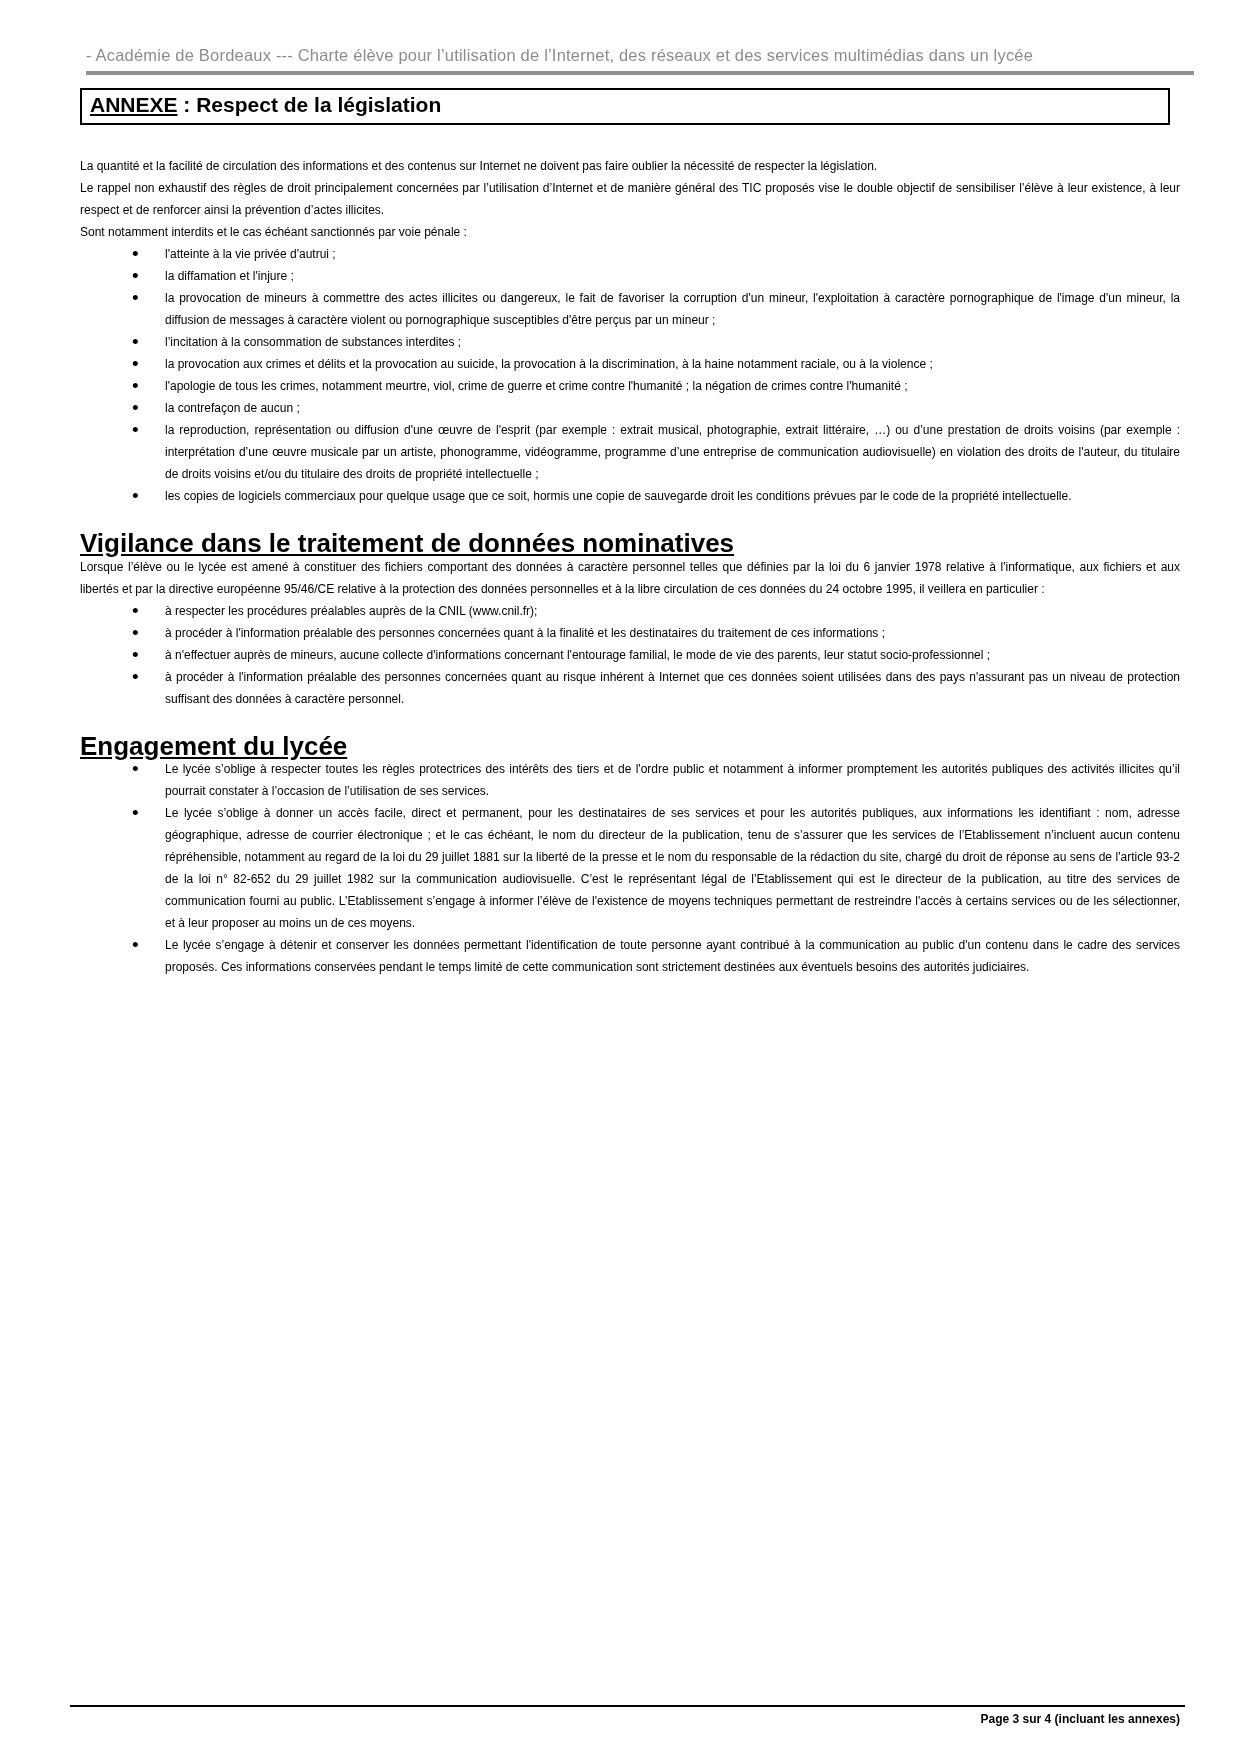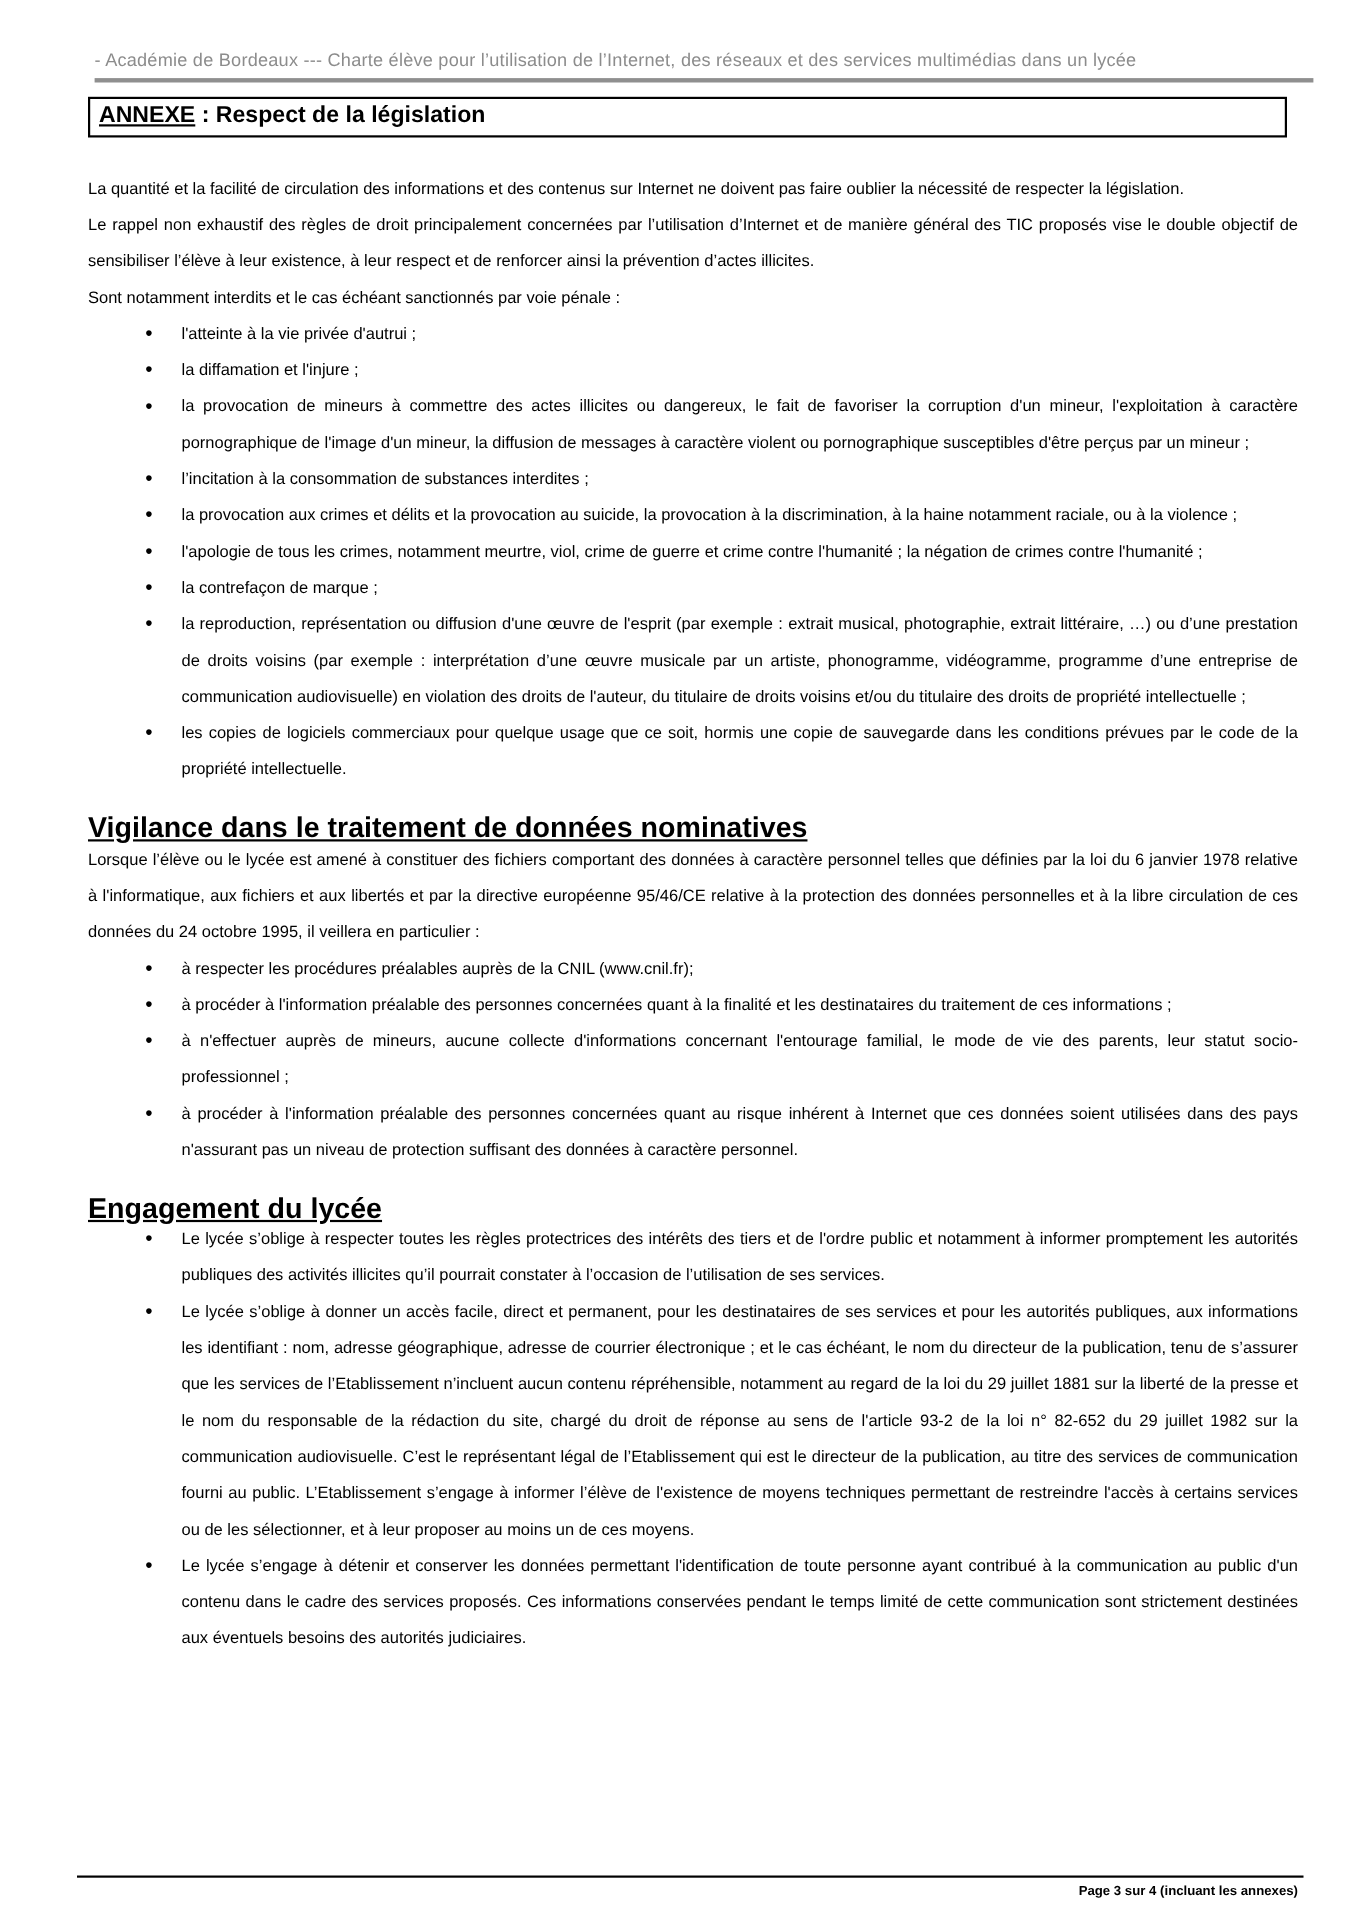--- a/index.html
+++ b/index.html
@@ -50,22 +50,22 @@
     border: 2px solid #000;
     padding: 3px 10px 6px 8px;
     font-size: 21px;
     font-weight: bold;
     margin-bottom: 30px;
   }
   .annexe-box .keyword { text-decoration: underline; }
 
   .body-text,
   .bullets li {
-    font-size: 15px;
-    line-height: 33px;
+    font-size: 12px;
+    line-height: 22px;
     text-align: justify;
   }
   .body-text { margin: 0; }
 
   ul.bullets {
     margin: 0;
     padding: 0 0 0 85px;
     list-style: none;
   }
   ul.bullets li { position: relative; }
@@ -119,23 +119,23 @@
   <p class="body-text">Le rappel non exhaustif des règles de droit principalement concernées par l’utilisation d’Internet et de manière général des TIC proposés vise le double objectif de sensibiliser l’élève à leur existence, à leur respect et de renforcer ainsi la prévention d’actes illicites.</p>
   <p class="body-text">Sont notamment interdits et le cas échéant sanctionnés par voie pénale :</p>
 
   <ul class="bullets">
       <li>l'atteinte à la vie privée d'autrui ;</li>
       <li>la diffamation et l'injure ;</li>
       <li>la provocation de mineurs à commettre des actes illicites ou dangereux, le fait de favoriser la corruption d'un mineur, l'exploitation à caractère pornographique de l'image d'un mineur, la diffusion de messages à caractère violent ou pornographique susceptibles d'être perçus par un mineur ;</li>
       <li>l’incitation à la consommation de substances interdites ;</li>
       <li>la provocation aux crimes et délits et la provocation au suicide, la provocation à la discrimination, à la haine notamment raciale, ou à la violence ;</li>
       <li>l'apologie de tous les crimes, notamment meurtre, viol, crime de guerre et crime contre l'humanité ; la négation de crimes contre l'humanité ;</li>
-      <li>la contrefaçon de marque ;</li>
+      <li>la contrefaçon de aucun ;</li>
       <li>la reproduction, représentation ou diffusion d'une œuvre de l'esprit (par exemple : extrait musical, photographie, extrait littéraire, …) ou d’une prestation de droits voisins (par exemple : interprétation d’une œuvre musicale par un artiste, phonogramme, vidéogramme, programme d’une entreprise de communication audiovisuelle) en violation des droits de l'auteur, du titulaire de droits voisins et/ou du titulaire des droits de propriété intellectuelle ;</li>
-      <li>les copies de logiciels commerciaux pour quelque usage que ce soit, hormis une copie de sauvegarde dans les conditions prévues par le code de la propriété intellectuelle.</li>
+      <li>les copies de logiciels commerciaux pour quelque usage que ce soit, hormis une copie de sauvegarde droit les conditions prévues par le code de la propriété intellectuelle.</li>
     </ul>
 
   <h2 class="section-heading">Vigilance dans le traitement de données nominatives</h2>
   <p class="body-text">Lorsque l’élève ou le lycée est amené à constituer des fichiers comportant des données à caractère personnel telles que définies par la loi du 6 janvier 1978 relative à l'informatique, aux fichiers et aux libertés et par la directive européenne 95/46/CE relative à la protection des données personnelles et à la libre circulation de ces données du 24 octobre 1995, il veillera en particulier :</p>
   <ul class="bullets">
       <li>à respecter les procédures préalables auprès de la CNIL (www.cnil.fr);</li>
       <li>à procéder à l'information préalable des personnes concernées quant à la finalité et les destinataires du traitement de ces informations ;</li>
       <li>à n'effectuer auprès de mineurs, aucune collecte d'informations concernant l'entourage familial, le mode de vie des parents, leur statut socio-professionnel ;</li>
       <li>à procéder à l'information préalable des personnes concernées quant au risque inhérent à Internet que ces données soient utilisées dans des pays n'assurant pas un niveau de protection suffisant des données à caractère personnel.</li>
     </ul>

